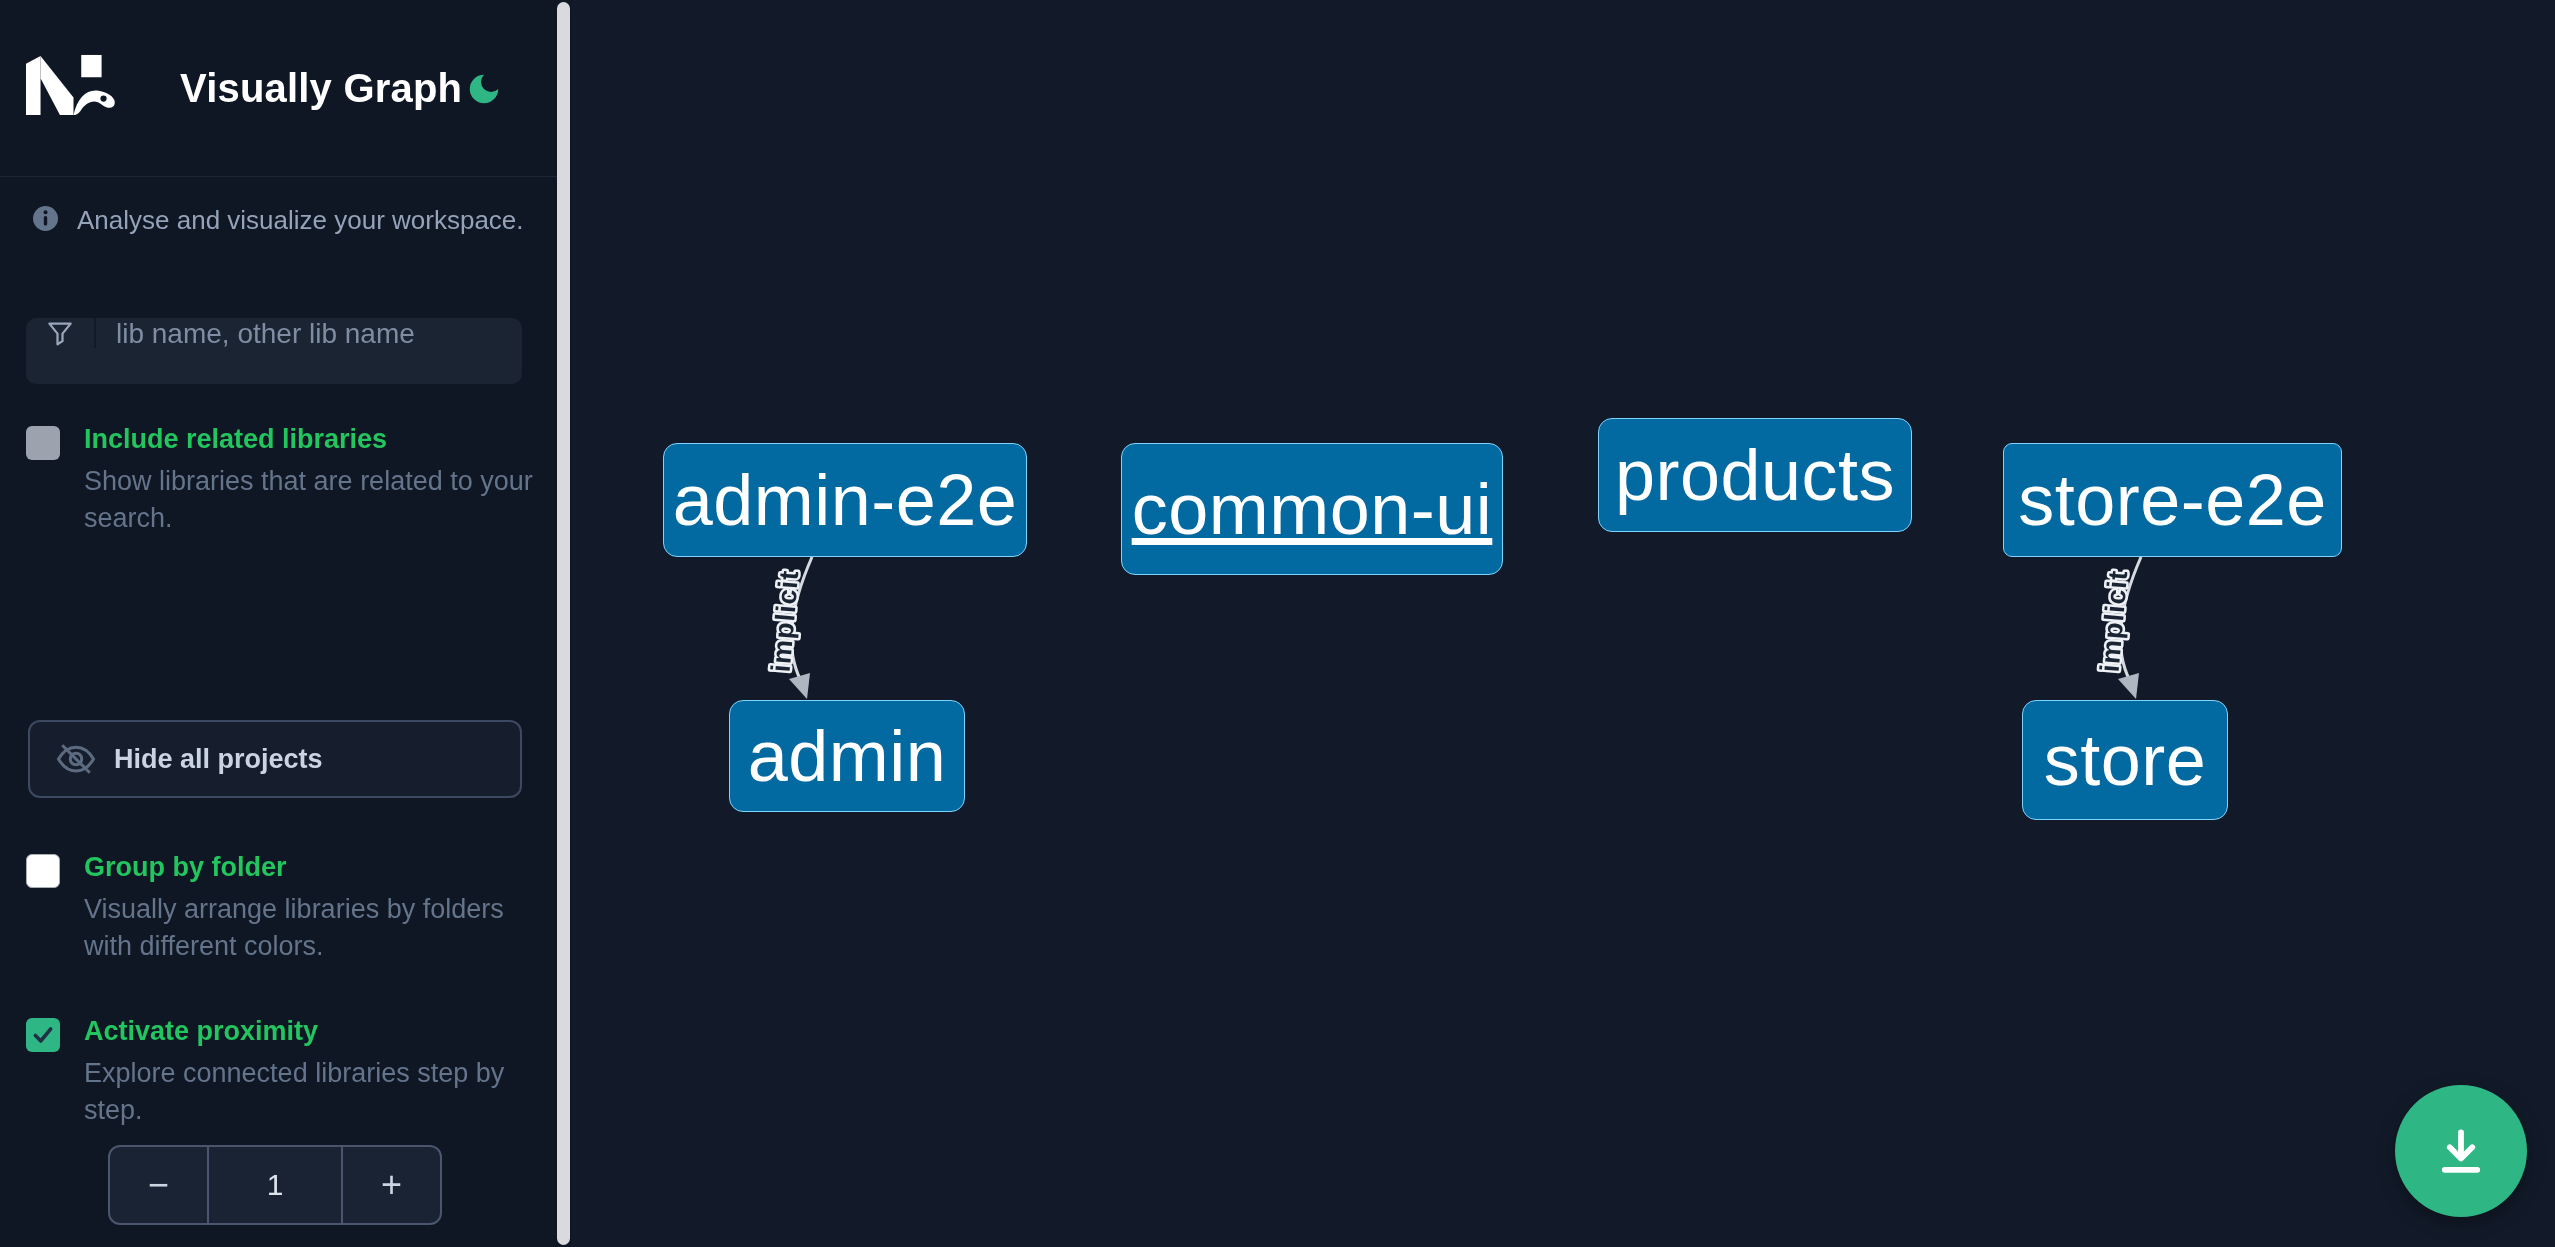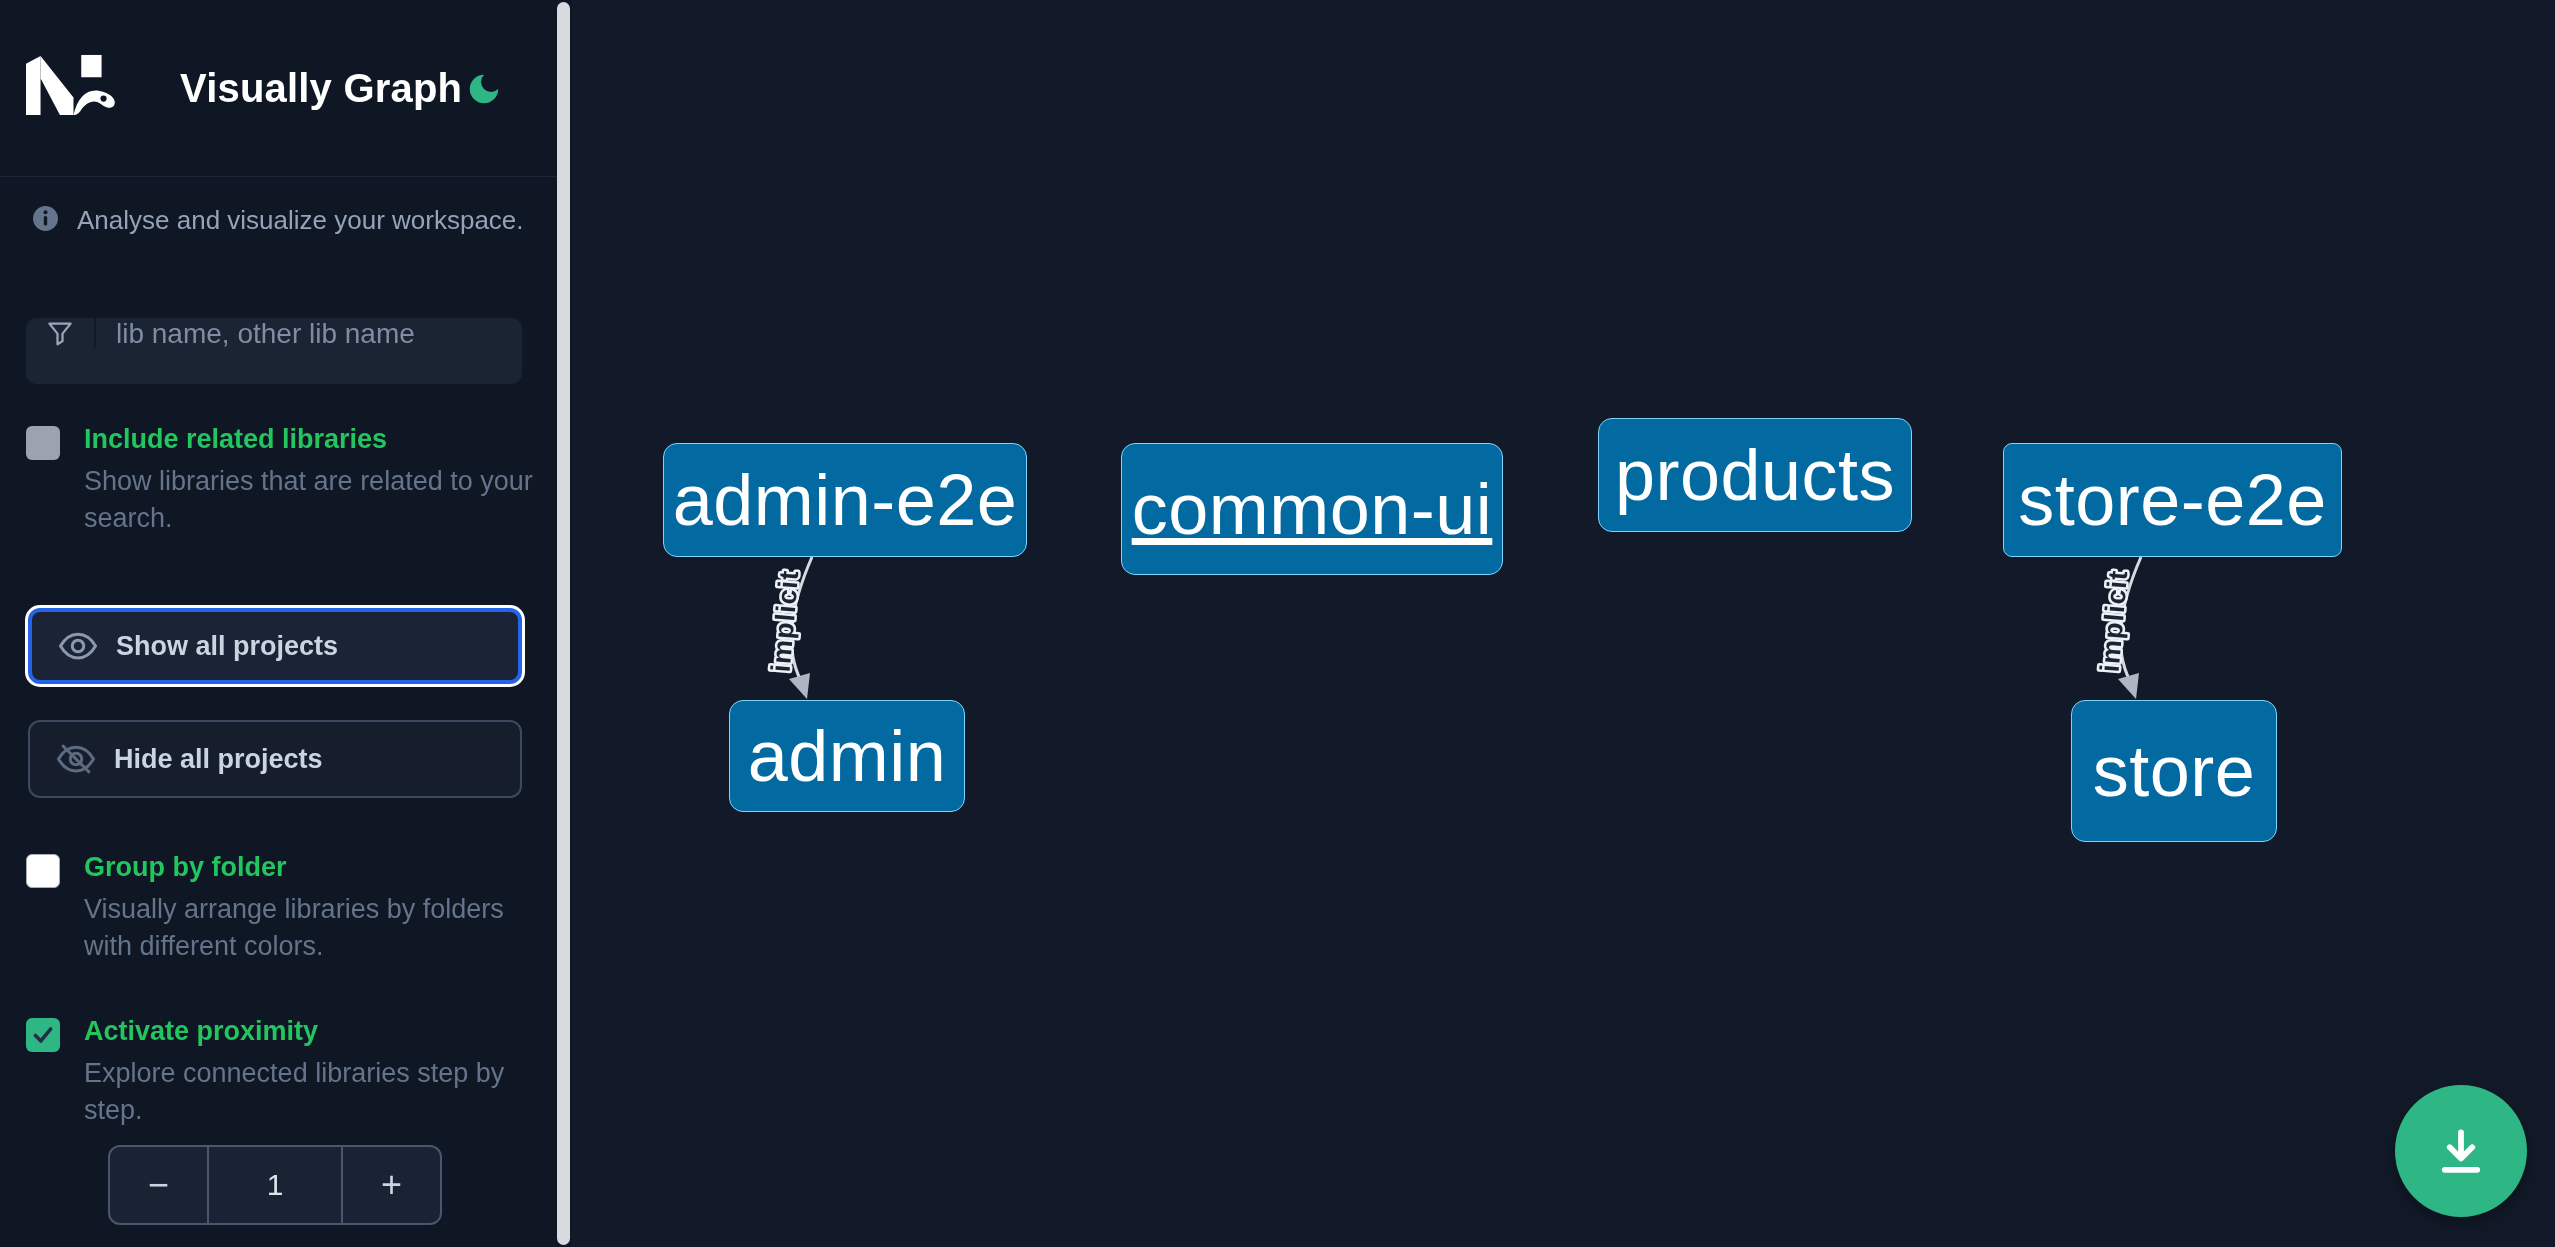--- a/index.html
+++ b/index.html
@@ -116,27 +116,20 @@
     </div>
     <input type="text" value="" placeholder="lib name, other lib name" style="">
   </div>
 
   <div class="toggle" style="top:424px;">
     <div class="checkbox cb-gray"></div>
     <span class="toggle-label">Include related libraries</span>
     <span class="toggle-desc">Show libraries that are related to your search.</span>
   </div>
 
-  <button class="sb-btn btn-show">
-    <svg width="40" height="30" viewBox="0 0 32 24" fill="none" stroke="#8b99ad" stroke-width="2.4">
-      <path d="M2 12 C6 5 10.5 2.5 16 2.5 C21.5 2.5 26 5 30 12 C26 19 21.5 21.5 16 21.5 C10.5 21.5 6 19 2 12 Z"></path>
-      <circle cx="16" cy="12" r="4.6"></circle>
-    </svg>
-    <span>Show all projects</span>
-  </button>
 
   <button class="sb-btn btn-hide">
     <svg width="40" height="30" viewBox="0 0 32 24" fill="none" stroke="#5d6b80" stroke-width="2.4">
       <path d="M2 12 C6 5 10.5 2.5 16 2.5 C21.5 2.5 26 5 30 12 C26 19 21.5 21.5 16 21.5 C10.5 21.5 6 19 2 12 Z"></path>
       <circle cx="16" cy="12" r="4.6"></circle>
       <line x1="5" y1="1" x2="27" y2="23"></line>
     </svg>
     <span>Hide all projects</span>
   </button>
 
@@ -180,21 +173,21 @@
   <div class="gnode" style="left:91px;  top:443px; width:364px; height:114px;">admin-e2e</div>
 
   <div class="gnode" style="left:549px; top:443px; width:382px; height:132px;text-decoration:underline;">common-ui</div>
 
   <div class="gnode" style="left:1026px; top:418px; width:314px; height:114px;">products</div>
 
   <div class="gnode" style="left:1431px; top:443px; width:339px; height:114px;border-radius:9px;">store-e2e</div>
 
   <div class="gnode" style="left:157px; top:700px; width:236px; height:112px;">admin</div>
 
-  <div class="gnode" style="left:1499px; top:700px; width:206px; height:142px;">store</div>
+  <div class="gnode" style="left:1450px; top:700px; width:206px; height:120px;">store</div>
 
   <button class="fab">
     <svg width="60" height="60" viewBox="0 0 24 24" fill="none" stroke="#ffffff" stroke-width="2.3" stroke-linecap="round" stroke-linejoin="round">
       <path d="M12 4.5 v9.5"></path>
       <path d="M7.5 10.5 L12 15 L16.5 10.5"></path>
       <path d="M5.5 19.5 h13"></path>
     </svg>
   </button>
 </main>
 

